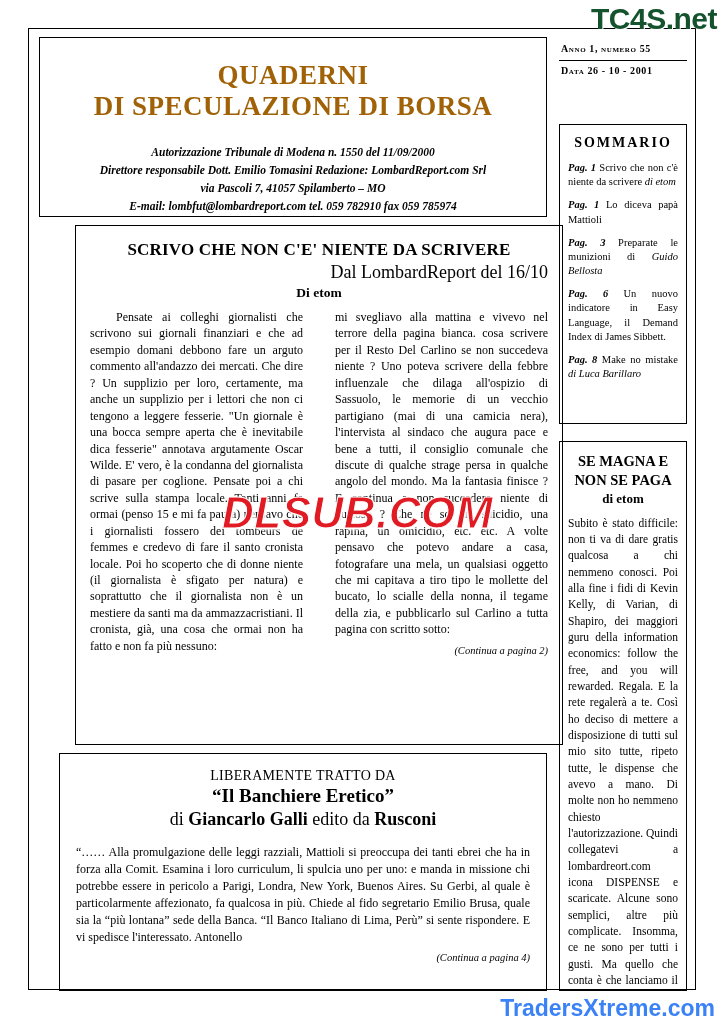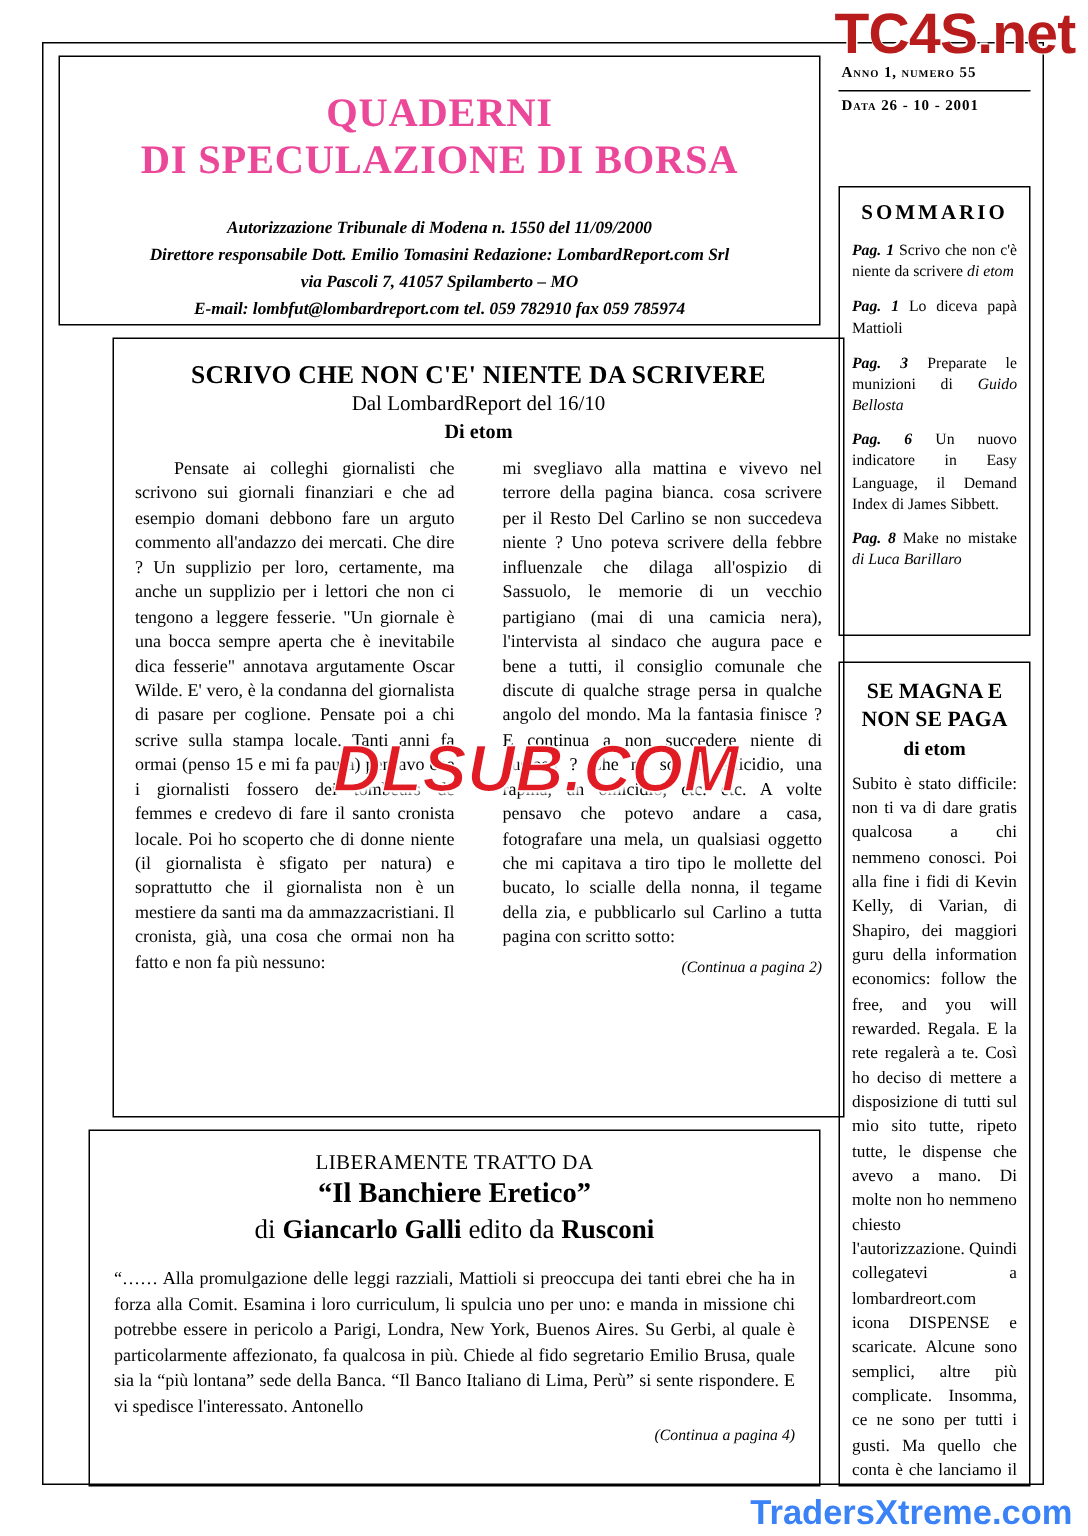--- a/index.html
+++ b/index.html
@@ -16,22 +16,22 @@
     overflow: hidden;
   }
 
   
   .wm-top {
     position: absolute;
     top: 2px;
     right: 8px;
     font-family: "Liberation Sans", sans-serif;
     font-weight: bold;
-    font-size: 38px;
-    color: #b91c1c;
+    font-size: 30px;
+    color: #14532d;
     letter-spacing: -0.5px;
     text-shadow: 1px 1px 0 #ffffff, -1px -1px 0 #ffffff;
     z-index: 40;
   }
   .wm-bottom {
     position: absolute;
     bottom: 2px;
     right: 10px;
     font-family: "Liberation Sans", sans-serif;
     font-weight: bold;
@@ -71,21 +71,21 @@
     top: 8px;
     left: 10px;
     width: 508px;
     height: 180px;
     border: 1px solid #000;
     box-sizing: border-box;
     text-align: center;
   }
   .masthead .title-1,
   .masthead .title-2 {
-    color: #ec4899;
+    color: #a16207;
     font-weight: bold;
     font-size: 27px;
     letter-spacing: 0.5px;
     line-height: 1.15;
   }
   .masthead .title-1 { margin-top: 22px; }
   .masthead .title-2 { margin-bottom: 6px; }
   .masthead .sub {
     font-size: 11.5px;
     font-weight: bold;
@@ -186,22 +186,22 @@
     padding: 10px 14px 8px 14px;
   }
   .article1 h2 {
     margin: 4px 0 2px 0;
     text-align: center;
     font-size: 17px;
     font-weight: bold;
     letter-spacing: 0.2px;
   }
   .article1 .deck {
-    text-align: center;
-    font-size: 14px;
+    text-align: right;
+    font-size: 18px;
     margin: 0 0 2px 0;
   }
   .article1 .author {
     text-align: center;
     font-size: 13.5px;
     font-weight: bold;
     margin: 0 0 8px 0;
   }
   .cols2 {
     display: flex;

